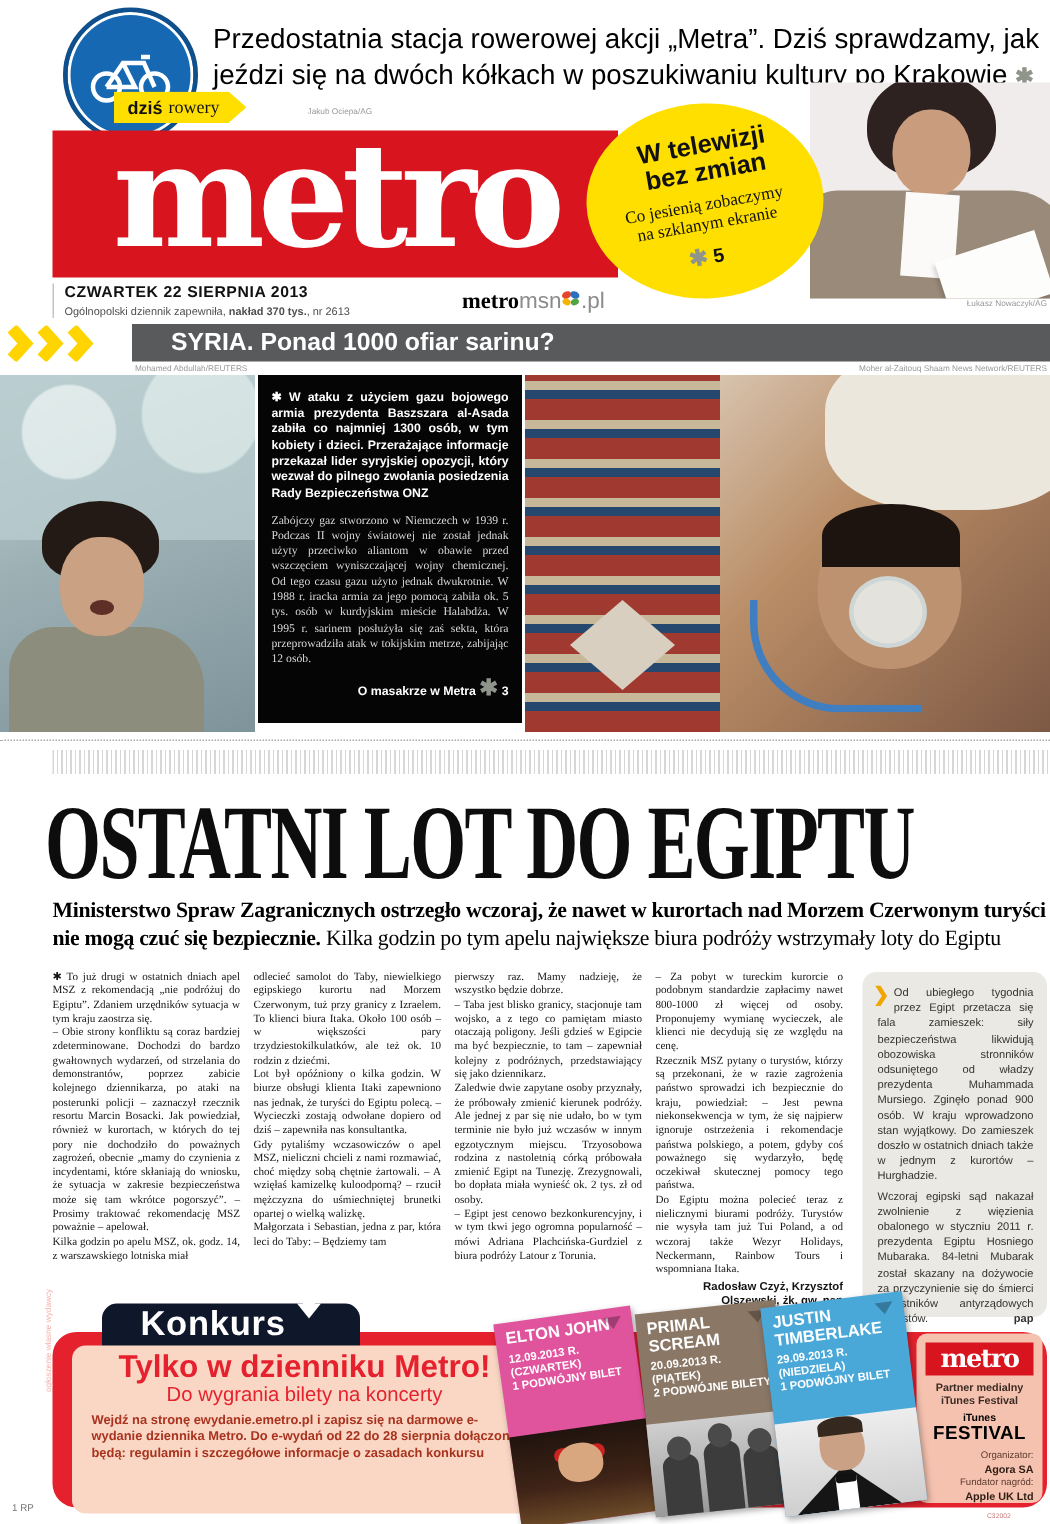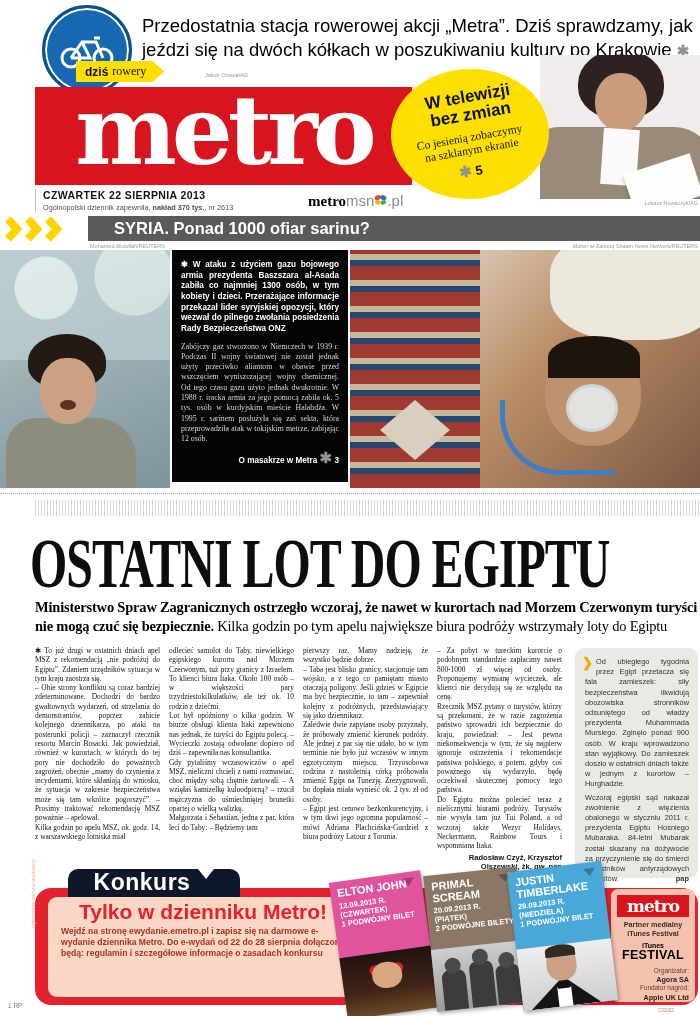--- a/index.html
+++ b/index.html
@@ -109,21 +109,21 @@
   
   .konkurs-box{left:35px;top:888px;width:663px;height:117px;background:#e6212e;border-radius:16px;}
   .konkurs-tab{left:68px;top:869px;width:172px;height:30px;background:#0f172a;border-radius:10px 10px 0 0;
      display:flex;align-items:flex-start;justify-content:center;gap:8px;z-index:2;}
   .konkurs-word{color:#fff;font-weight:bold;font-size:23px;letter-spacing:.5px;}
   .arrow-down{width:0;height:0;border-left:8px solid transparent;border-right:8px solid transparent;
      border-top:10px solid #fff;position:relative;}
   .arrow-down::before{content:"";position:absolute;left:-4px;top:-16px;width:8px;height:7px;background:#fff;}
   .vert-note{left:30px;top:928px;transform:rotate(-90deg);transform-origin:left top;
      font-size:5.5px;color:#f5b3ac;z-index:3;}
-  .pink-panel{left:48px;top:897px;width:310px;height:100px;background:#fad7c4;border-radius:9px;
+  .pink-panel{left:48px;top:897px;width:310px;height:112px;background:#fad7c4;border-radius:9px;
      text-align:center;z-index:2;box-sizing:border-box;padding-top:4px;}
   .pp-l1{color:#e6212e;font-weight:bold;font-size:21px;line-height:1.05;}
   .pp-l2{color:#e6212e;font-size:13.5px;line-height:1.1;}
   .pp-l3{color:#e6212e;font-weight:bold;font-size:17.5px;line-height:1.1;}
   .pp-body{color:#a8331f;font-weight:bold;font-size:8.6px;line-height:1.3;text-align:left;
      padding:3px 13px 0 13px;}
   .card{position:absolute;box-sizing:border-box;padding:6px 7px;box-shadow:1px 2px 4px rgba(0,0,0,.35);}
   .card-name{color:#fff;font-weight:bold;font-size:11px;line-height:1.05;}
   .card-date{color:#fff;font-weight:bold;font-size:7.5px;margin-top:2px;}
   .card-day{color:#fff;font-weight:bold;font-size:7.5px;}
@@ -296,20 +296,21 @@
   </div>
 
   <div class="abs konkurs-box"></div>
   <div class="abs konkurs-tab">
     <span class="konkurs-word">Konkurs</span>
     <span class="arrow-down"></span>
   </div>
   <div class="abs vert-note">ogłoszenie własne wydawcy</div>
   <div class="abs pink-panel">
     <div class="pp-l1">Tylko w dzienniku Metro!</div>
+    <div class="pp-l2">Do wygrania bilety na koncerty</div>
     <div class="pp-body">Wejdź na stronę ewydanie.emetro.pl i zapisz się na darmowe e-wydanie dziennika Metro. Do e-wydań od 22 do 28 sierpnia dołączone będą: regulamin i szczegółowe informacje o zasadach konkursu</div>
   </div>
 
   <div class="abs card card-elton" style="background-color: rgb(224, 84, 158);">
     <div class="card-arrow"></div>
     <div class="card-name">ELTON JOHN</div>
     <div class="card-date">12.09.2013 R.</div>
     <div class="card-day">(CZWARTEK)</div>
     <div class="card-prize">1 PODWÓJNY BILET</div>
     <div class="card-photo elton-photo">

